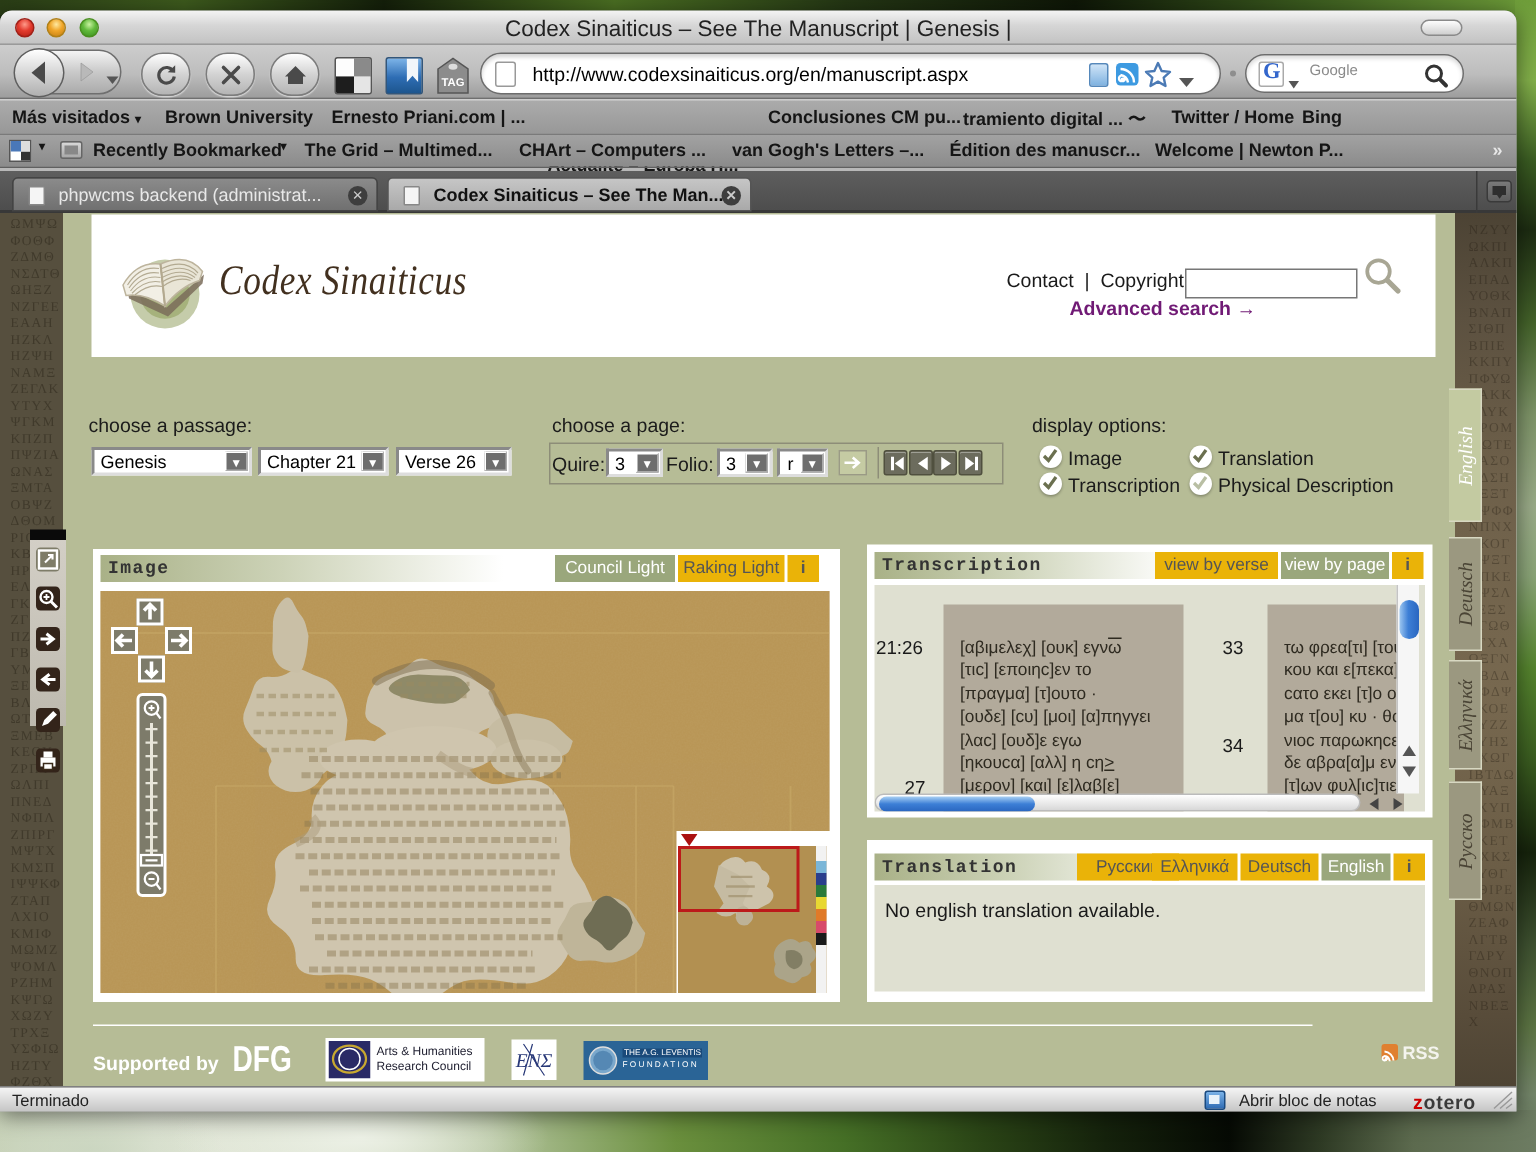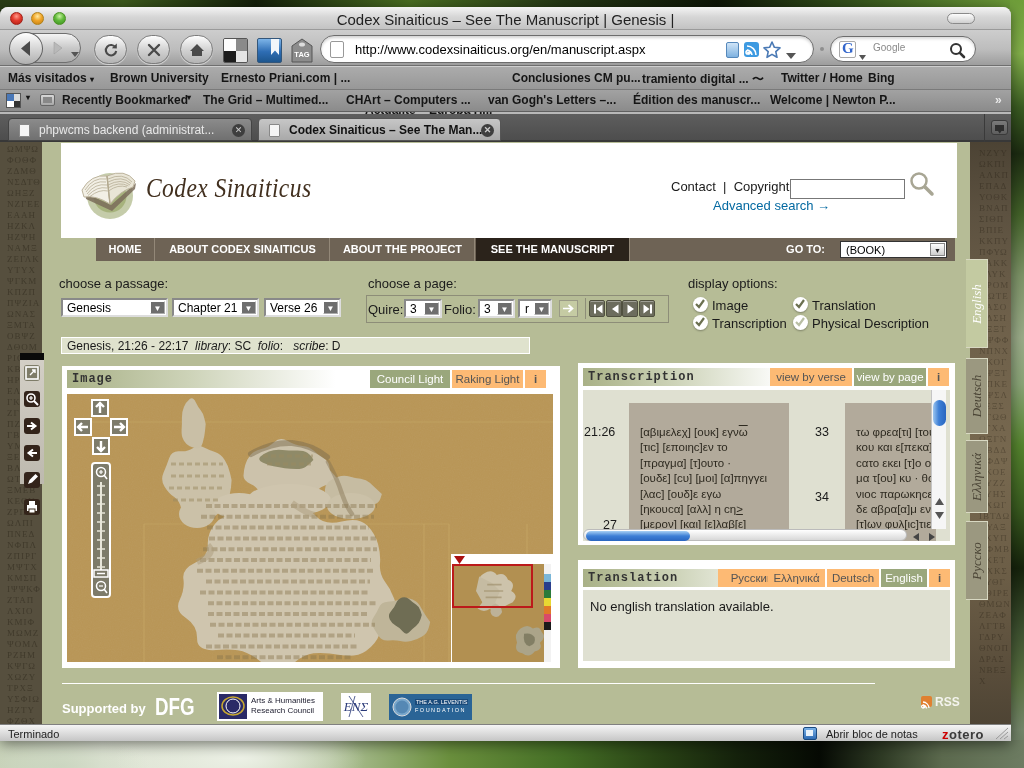--- a/index.html
+++ b/index.html
@@ -71,41 +71,41 @@
      background:linear-gradient(180deg,#4c4334 0%,#5c5140 12%,#6e604a 30%,#77684f 55%,#6b5d46 75%,#584c3a 92%,#4e4434 100%);
      color:rgba(28,22,12,.32); font-family:"Liberation Serif",serif; font-size:9px; line-height:11px;
      word-break:break-all; padding:6px 0 0 9px; letter-spacing:1px; }
 
   
   #hdr { left:61px; top:1px; width:896px; height:95px; background:#fff; }
   #logo-txt { left:85px; top:29px; font-family:"Liberation Serif",serif; font-style:italic;
      font-size:28px; color:#42301f; transform:scaleX(.84); transform-origin:0 0; letter-spacing:0.5px; }
   #contact { left:610px; top:36px; font-size:13px; color:#1a1a1a; }
   #searchbox { left:729px; top:36px; width:115px; height:20px; border:1px solid #777; background:#fff; }
-  #advsearch { left:652px; top:55px; font-size:13px; color:#0369a1; }
+  #advsearch { left:652px; top:55px; font-size:13px; color:#701a75;font-weight:bold; }
 
   
   #nav { left:96px; top:96px; width:859px; height:23px; background:#6e6355; }
   .navitem { position:absolute; top:0; height:23px; line-height:23px; color:#fff; font-size:11px;
      font-weight:bold; text-align:center; border-right:1px solid #938878; }
   #goto-lbl { position:absolute; right:130px; top:0; line-height:23px; color:#fff; font-size:11px; font-weight:bold; }
   #goto-sel { position:absolute; right:8px; top:3px; width:107px; height:17px; background:#fff; border:1px solid #333;
      font-size:11px; }
 
   
   .biglbl { font-size:13px; color:#1b1b1b; }
   .sel { position:absolute; height:19px; background:#fff; border:2px inset #ddd; font-size:12px; color:#000; }
   .selarrow { position:absolute; right:1px; top:1px; width:15px; height:13px; background:#6e6e6e;
      border:1px outset #fff; color:#fff; font-size:8px; text-align:center; line-height:13px; }
 
   
   .panel-hdr-grad { background:linear-gradient(90deg,#a9b187 0%,#cdd3b8 25%,#fff 55%); }
   .ptab { position:absolute; top:0; height:18px; line-height:18px; font-size:11.5px; text-align:center; overflow:hidden; }
   .ptab-on { background:#9aa77c; color:#fff; }
-  .ptab-off { background:#fdba74; color:#555; }
+  .ptab-off { background:#eab308; color:#555; }
   .mono { font-family:"Liberation Mono",monospace; }
   .navbtn { top:158px; width:16px; height:17px; background:#6c6c5d; border:1px solid #50503f; border-radius:2px; box-shadow:inset 0 1px 0 rgba(255,255,255,.35); }
   .cb { width:15px; height:15px; border-radius:50%; background:#fff; box-shadow:0 1px 2px rgba(0,0,0,.3); }
   .sidei { left:4px; width:16px; height:16px; background:#33241a; border-radius:3px; }
   .panb { width:14px; height:14px; background:#7d7b6a; border:2px solid #fff; box-sizing:content-box; }
   .vtab { left:966px; width:22px; background:#9b9880; color:#4a4435;
      font-family:"Liberation Serif",serif; font-style:italic; font-size:13px;
      border-top:1px solid #d8d8c2; border-bottom:1px solid #d8d8c2; border-right:1px solid #d8d8c2; }
   .vtab span { position:absolute; left:50%; top:50%; transform:translate(-50%,-50%) rotate(-90deg); white-space:nowrap; }
   .vnum { font-size:12.5px; color:#1a1a1a; }
@@ -299,31 +299,20 @@
         <div id="logo-txt" class="abs">Codex Sinaiticus</div>
         <div id="contact" class="abs">Contact&nbsp; | &nbsp;Copyright</div>
         <div id="searchbox" class="abs"></div>
         <div id="advsearch" class="abs">Advanced search →</div>
         <svg class="abs" style="left:848px; top:28px;" width="26" height="26">
           <circle cx="10" cy="10" r="7.5" fill="none" stroke="#a8a694" stroke-width="2.5"></circle>
           <path d="M16 16 L23 23" stroke="#a8a694" stroke-width="3.5" stroke-linecap="round"></path>
         </svg>
       </div>
 
-      <div id="nav" class="abs">
-        <div class="navitem" style="left:0; width:59px;">HOME</div>
-        <div class="navitem" style="left:60px; width:174px;">ABOUT CODEX SINAITICUS</div>
-        <div class="navitem" style="left:235px; width:144px;">ABOUT THE PROJECT</div>
-        <div class="navitem" style="left:380px; width:154px; background:#2b231b;">SEE THE MANUSCRIPT</div>
-        <div id="goto-lbl">GO TO:</div>
-        <div id="goto-sel">
-          <span style="position:absolute; left:5px; top:2px; color:#000; font-weight:normal;">(BOOK)</span>
-          <span style="position:absolute; right:1px; top:1px; width:15px; height:13px; background:linear-gradient(#fefefe,#cdcdcd); border:1px solid #888; text-align:center; line-height:13px; font-size:7px; color:#222;">▼</span>
-        </div>
-      </div>
 
       <div class="abs biglbl" style="left:59px; top:134px;">choose a passage:</div>
       <div class="abs biglbl" style="left:368px; top:134px;">choose a page:</div>
       <div class="abs biglbl" style="left:688px; top:134px;">display options:</div>
 
       <div class="sel abs" style="left:61px; top:156px; width:107px;">
         <span style="position:absolute;left:4px;top:1px;">Genesis</span>
         <span class="selarrow">▼</span>
       </div>
       <div class="sel abs" style="left:172px; top:156px; width:87px;">
@@ -381,23 +370,20 @@
       <div class="abs biglbl" style="left:812px; top:156px;">Translation</div>
       <div class="cb abs" style="left:693px; top:173px;"><svg width="14" height="14">
           <path d="M3 7 l3 3 l5 -7" fill="none" stroke="#6b7050" stroke-width="2.2"></path>
         </svg></div>
       <div class="abs biglbl" style="left:712px; top:174px;">Transcription</div>
       <div class="cb abs" style="left:793px; top:173px;"><svg width="14" height="14">
           <path d="M3 7 l3 3 l5 -7" fill="none" stroke="#b9bfa4" stroke-width="2.2"></path>
         </svg></div>
       <div class="abs biglbl" style="left:812px; top:174px;">Physical Description</div>
 
-      <div class="abs" style="left:61px; top:195px; width:469px; height:17px; background:#dfe2cd; border:1px solid #fff; font-size:12px; color:#1a1a1a;">
-        <span style="position:absolute; left:5px; top:1px;">Genesis, 21:26 - 22:17&nbsp; <i>library</i>: SC&nbsp; <i>folio</i>: &nbsp;&nbsp;<i>scribe</i>: D</span>
-      </div>
 
       <div class="abs" style="left:62px; top:224px; width:498px; height:302px; background:#fff;">
         <div class="abs panel-hdr-grad" style="left:5px; top:4px; width:488px; height:18px;"></div>
         <div class="abs mono" style="left:10px; top:6px; font-size:12px; font-weight:bold; color:#333; letter-spacing:1px;">Image</div>
         <div class="ptab ptab-on" style="left:308px; top:4px; width:80px;">Council Light</div>
         <div class="ptab ptab-off" style="left:390px; top:4px; width:71px;">Raking Light</div>
         <div class="ptab ptab-off" style="left:463px; top:4px; width:21px;"><b>i</b></div>
 
         <div class="abs" style="left:5px; top:28px; width:486px; height:268px; background:#b49254; overflow:hidden;">
           <svg width="486" height="268" style="position:absolute;left:0;top:0;">

